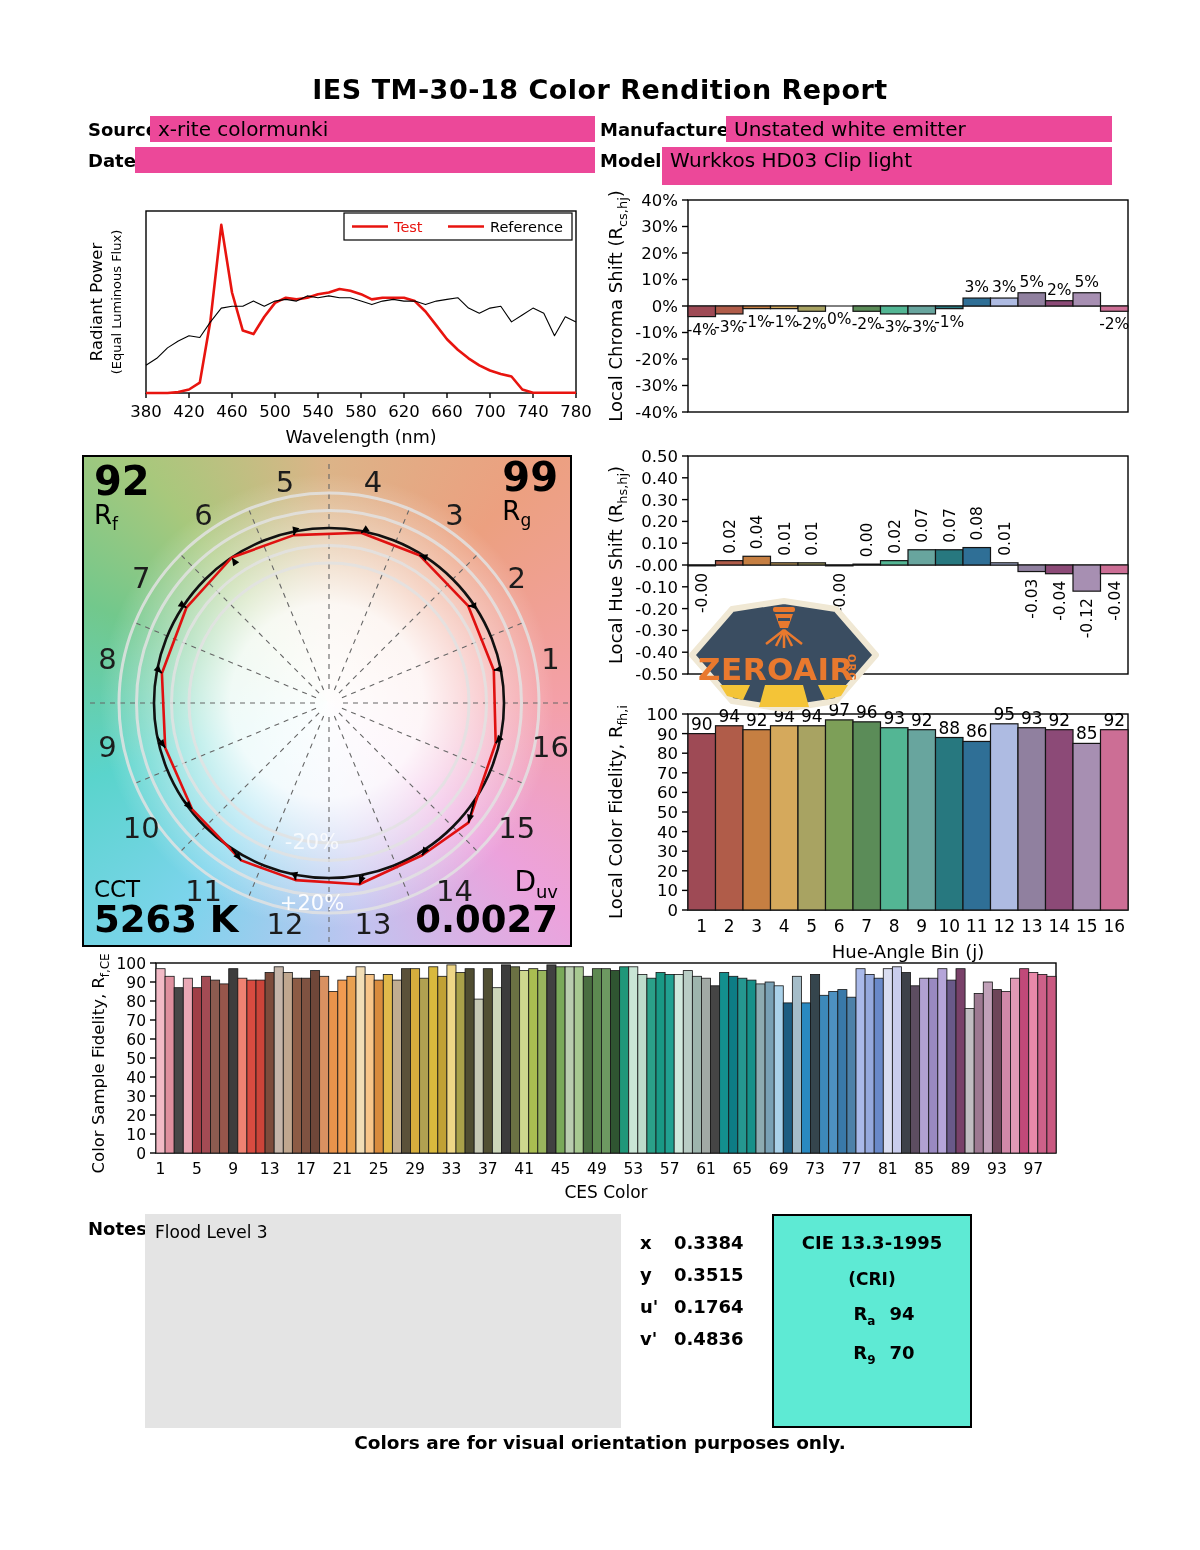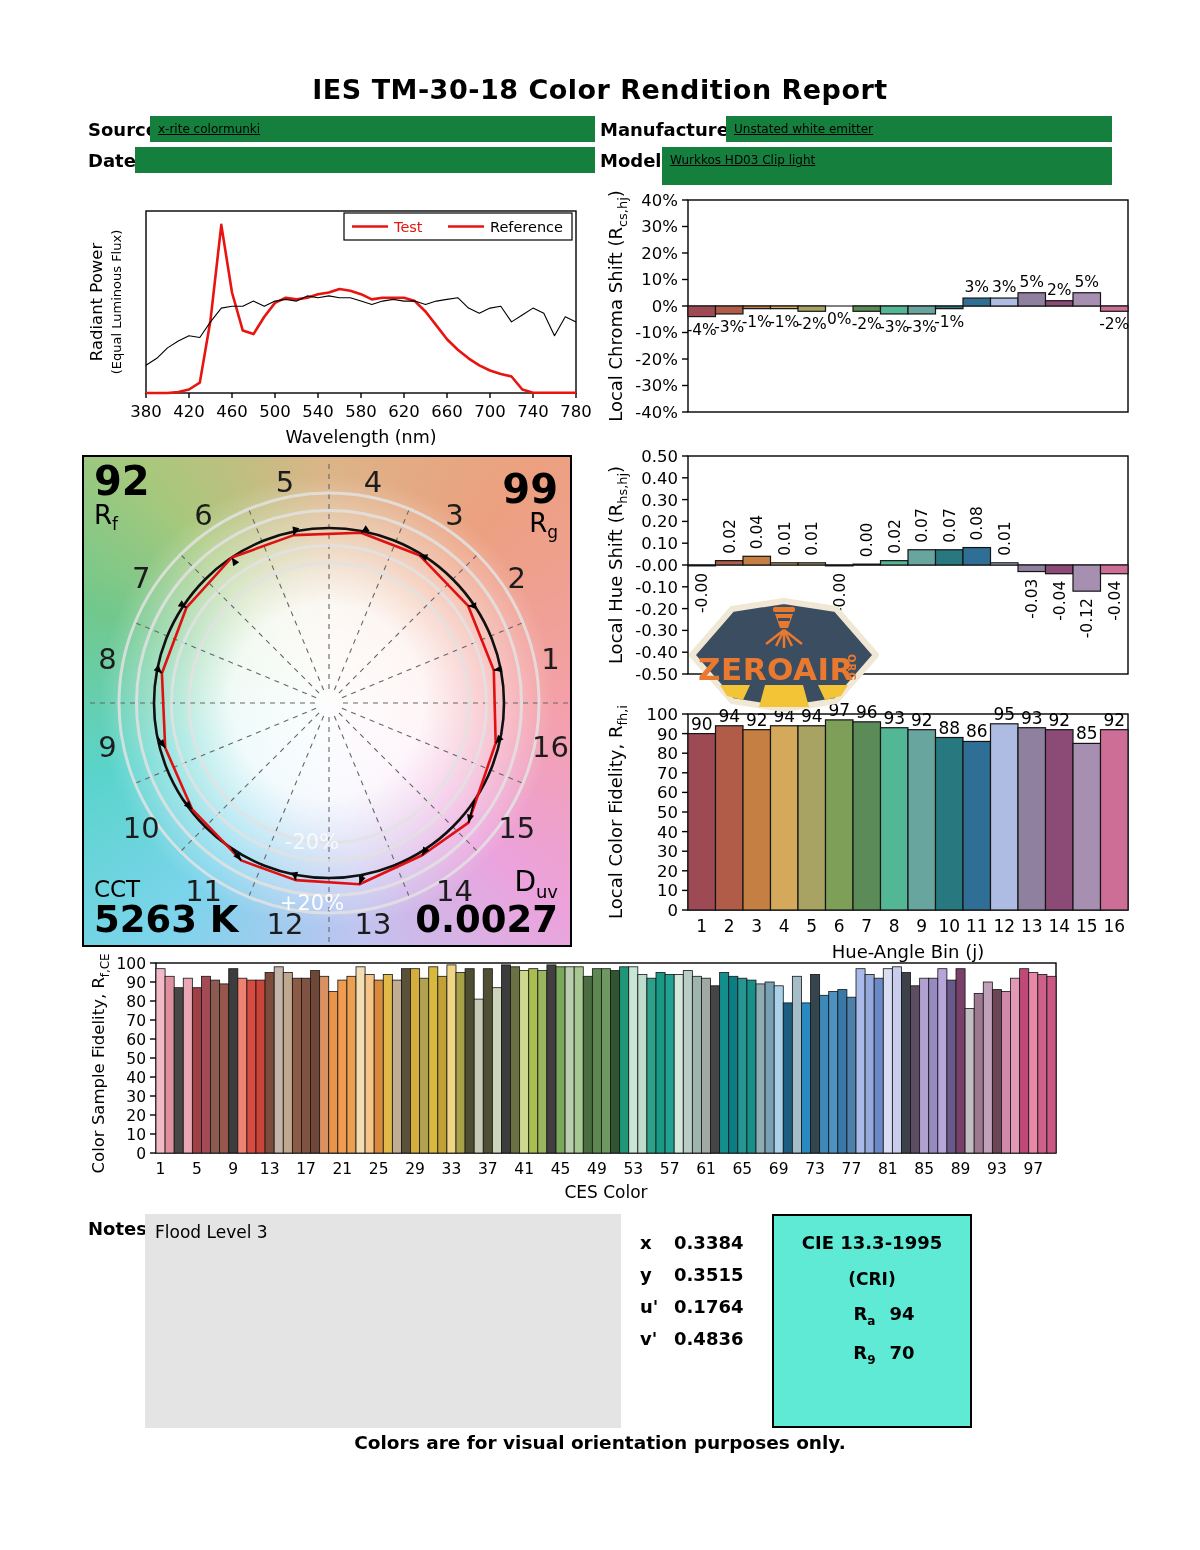--- a/index.html
+++ b/index.html
@@ -2,21 +2,21 @@
 <html><head>
 <meta charset="utf-8">
 <style>
   * { margin:0; padding:0; box-sizing:border-box; }
   html,body { background:#fff; }
   body { width:1200px; height:1550px; position:relative; font-family:"DejaVu Sans", sans-serif; color:#000; }
   .page { position:absolute; inset:0; }
   .title { position:absolute; top:74px; left:0; width:1200px; text-align:center;
            font-size:27px; font-weight:bold; letter-spacing:.5px; }
   .meta-label { position:absolute; font-size:18px; font-weight:bold; white-space:nowrap; }
-  .meta-box { position:absolute; background:#15803d; font-size:12px; line-height:26px; padding:0 8px; white-space:nowrap; overflow:hidden;text-decoration:underline; }
+  .meta-box { position:absolute; background:#ec4899; font-size:20px; line-height:26px; padding:0 8px; white-space:nowrap; overflow:hidden; }
   .chart { position:absolute; }
   svg text { font-family:"DejaVu Sans", sans-serif; }
   
   #cvg { position:absolute; left:82px; top:455px; width:490px; height:492px; border:2px solid #000; overflow:hidden; }
   .cvg-bg { position:absolute; inset:0;
       background: conic-gradient(from 0deg at 50% 50%,
         #dcb488 0deg, #eca080 42deg, #f4a0a8 90deg, #eca2dc 132deg,
         #c0c4f0 172deg, #7cd4ec 215deg, #5ad4cc 252deg, #72c88c 292deg,
         #a8c87c 322deg, #dcb488 360deg); }
   .cvg-white { position:absolute; inset:0;
@@ -508,21 +508,21 @@
         <text x="200.95835980485896" y="477.41227705102926" font-size="29" text-anchor="middle" fill="#1c1c1c">12</text>
         <text x="289.041640195141" y="477.41227705102926" font-size="29" text-anchor="middle" fill="#1c1c1c">13</text>
         <text x="370.4199801041751" y="443.70426497729966" font-size="29" text-anchor="middle" fill="#1c1c1c">14</text>
         <text x="432.70426497729954" y="381.4199801041752" font-size="29" text-anchor="middle" fill="#1c1c1c">15</text>
         <text x="466.41227705102926" y="300.04164019514104" font-size="29" text-anchor="middle" fill="#1c1c1c">16</text>
       </svg>
     <div class="cvg-corner" style="left:10px; top:4px;">
       <div class="cvg-big">92</div>
       <div class="cvg-rsub"><span>R</span><sub>f</sub></div>
     </div>
-    <div class="cvg-corner" style="right:12px; top:12px; text-align:right;">
+    <div class="cvg-corner" style="right:12px; top:0; text-align:left;">
       <div class="cvg-big">99</div>
       <div class="cvg-rsub"><span>R</span><sub>g</sub></div>
     </div>
     <div class="cvg-corner" style="left:10px; bottom:6px;">
       <div class="cvg-cct-lbl">CCT</div>
       <div class="cvg-val">5263 K</div>
     </div>
     <div class="cvg-corner" style="right:12px; bottom:6px; text-align:right;">
       <div class="cvg-rsub" style="font-size:28px;"><span>D</span><sub style="font-size:18px;">uv</sub></div>
       <div class="cvg-val">0.0027</div>

